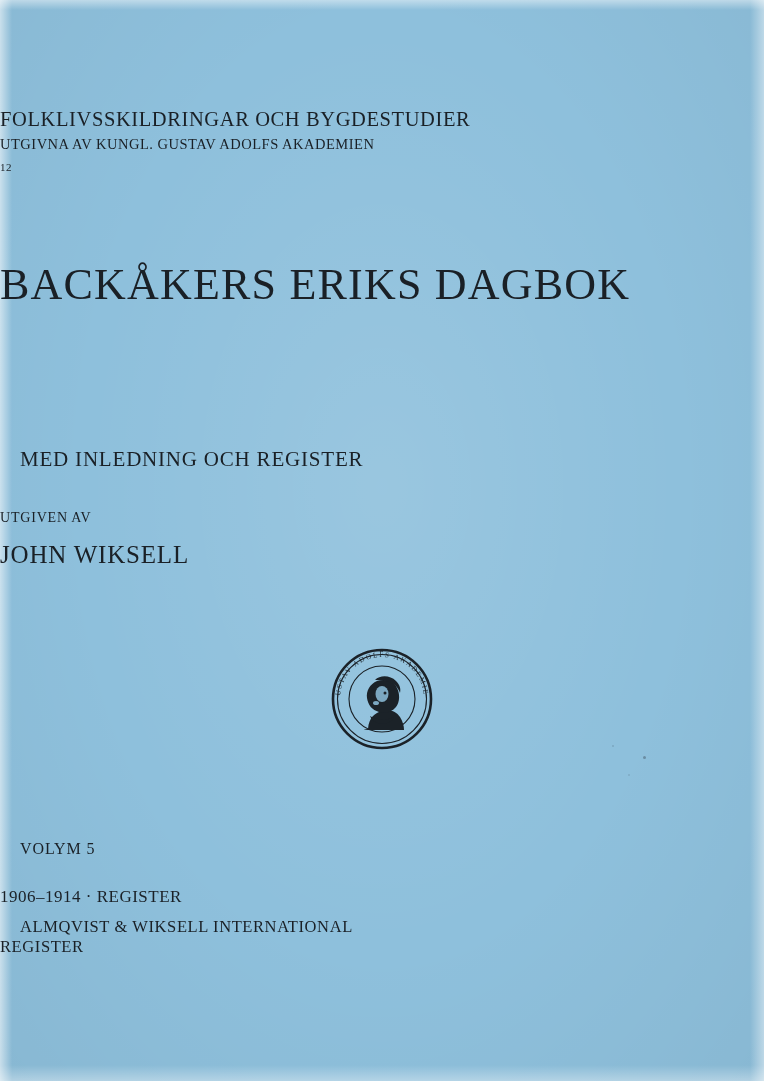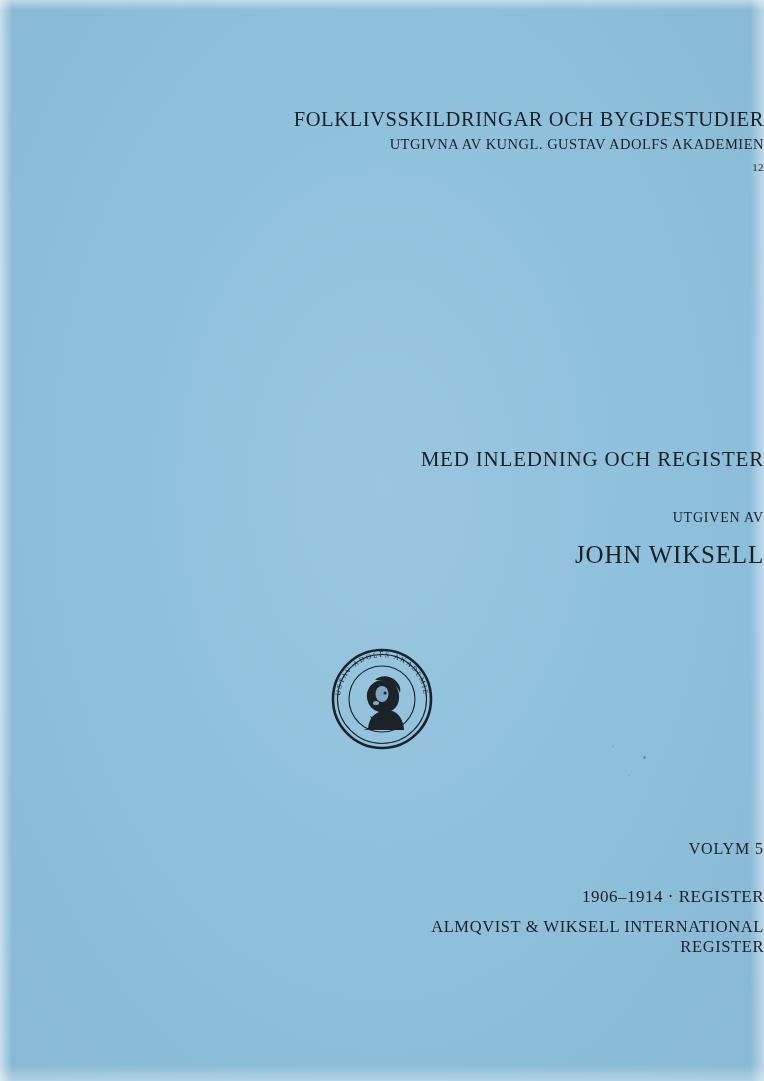--- a/index.html
+++ b/index.html
@@ -52,21 +52,21 @@
   }
   .edge-bottom {
     position: absolute;
     left: 0; right: 0; bottom: 0;
     height: 16px;
     background: linear-gradient(to top, rgba(255,255,255,0.35), rgba(255,255,255,0));
     pointer-events: none;
   }
 
   .center {
-    text-align: right;
+    text-align: left;
     color: #1a2026;
     position: absolute;
     left: 0;
     right: 0;
   }
 
   
   .series-title {
     top: 108px;
     font-size: 20.5px;
@@ -124,30 +124,32 @@
     transform: translateX(-50%);
     width: 124px;
     height: 124px;
   }
 
   
   .volume {
     top: 840px;
     font-size: 16px;
     letter-spacing: 0.9px;
+    padding-left: 20px;
   }
   .volume-range {
     top: 887px;
     font-size: 17px;
     letter-spacing: 0.5px;
   }
   .publisher {
     top: 917px;
     font-size: 16.5px;
     letter-spacing: 0.6px;
+    padding-left: 20px;
   }
   .city {
     top: 937px;
     font-size: 16.5px;
     letter-spacing: 0.6px;
   }
 
   .speck {
     position: absolute;
     background: rgba(40,50,60,0.35);
@@ -162,20 +164,21 @@
 
   <div class="edge-top"></div>
   <div class="edge-left"></div>
   <div class="edge-right"></div>
   <div class="edge-bottom"></div>
 
   <div class="center series-title">FOLKLIVSSKILDRINGAR OCH BYGDESTUDIER</div>
   <div class="center series-sub">UTGIVNA AV KUNGL. GUSTAV ADOLFS AKADEMIEN</div>
   <div class="center series-num">12</div>
 
+  <div class="center main-title">BACKÅKERS ERIKS DAGBOK</div>
 
   <div class="center subtitle">MED INLEDNING OCH REGISTER</div>
 
   <div class="center edited-label">UTGIVEN AV</div>
   <div class="center editor-name">JOHN WIKSELL</div>
 
   <div class="emblem-wrap">
     <svg width="124" height="124" viewBox="0 0 124 124" aria-hidden="true">
       <defs>
         <path id="sealArc" d="M 62,62 m -46,0 a 46,46 0 1,1 92,0" fill="none"></path>

